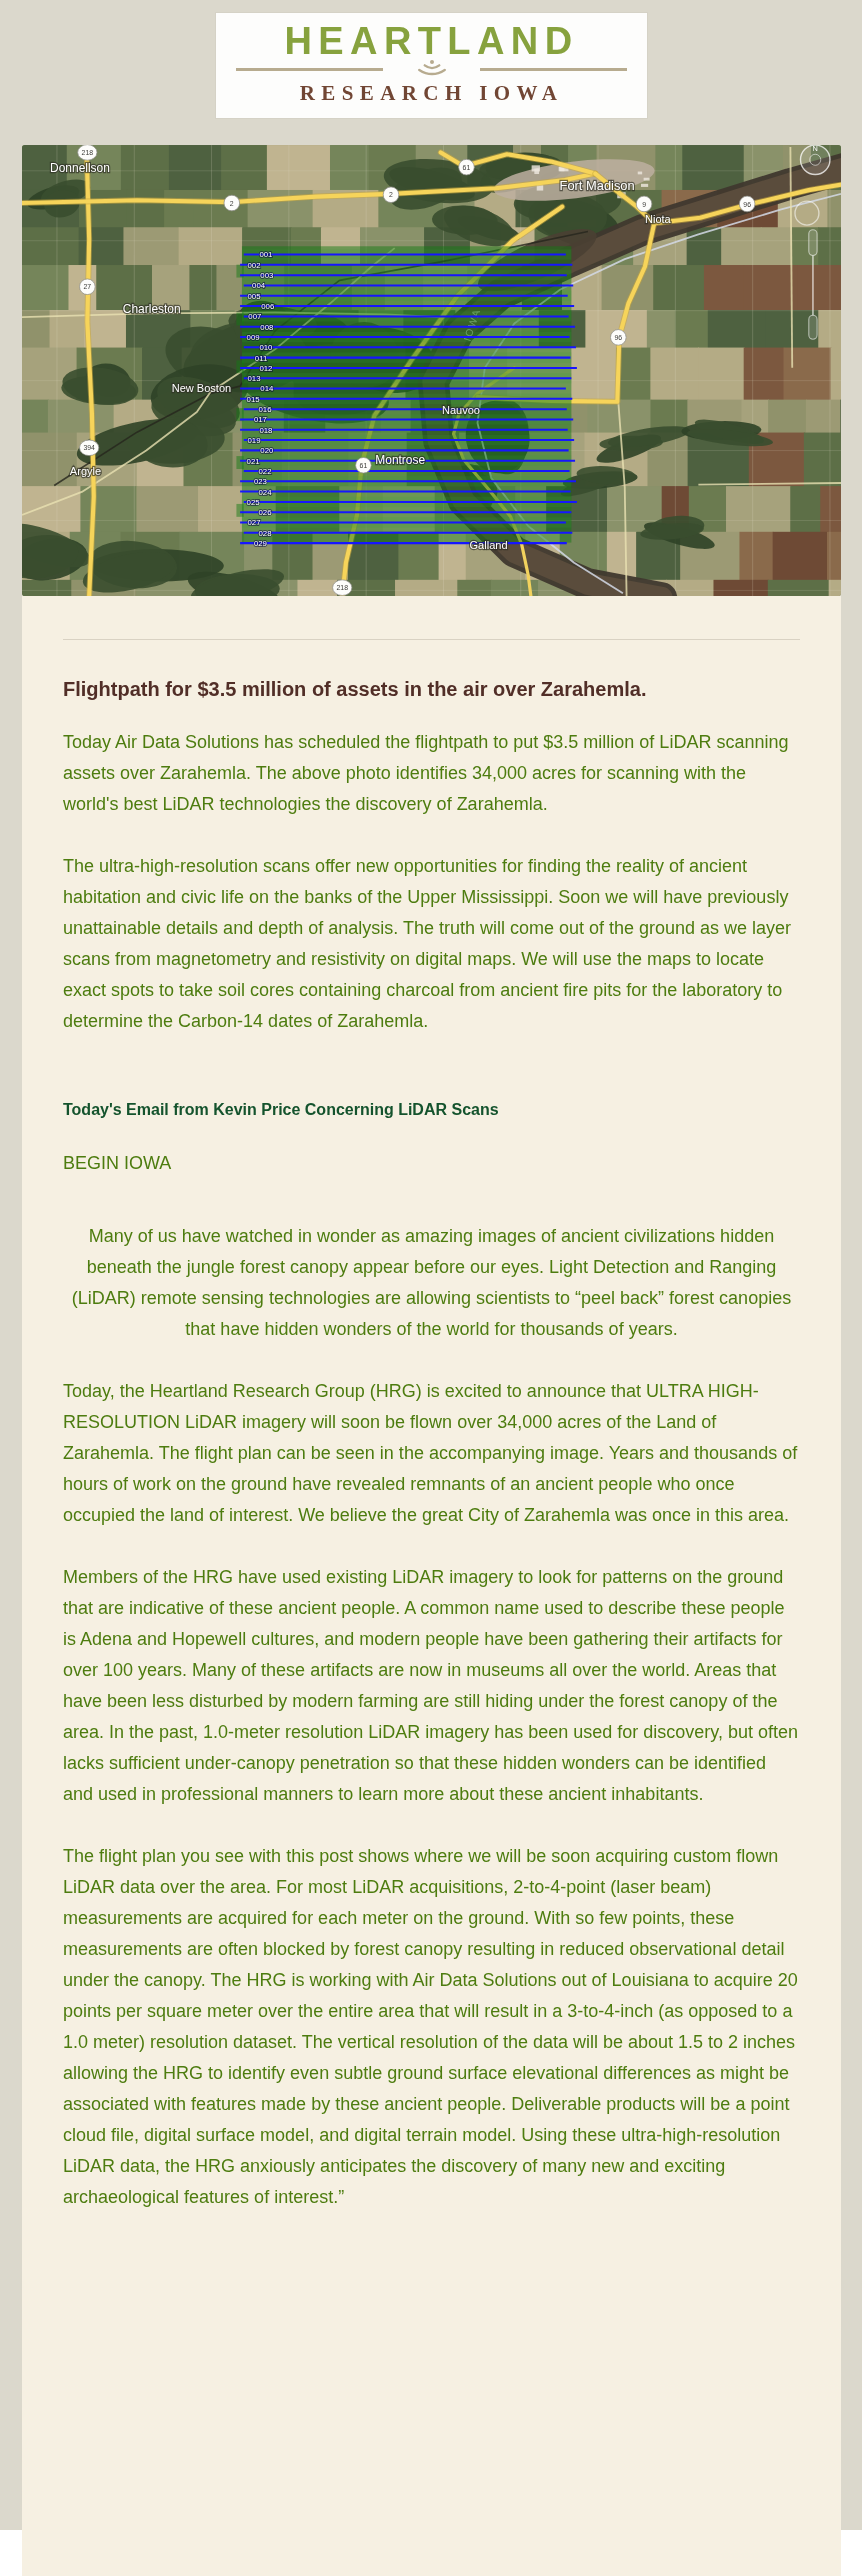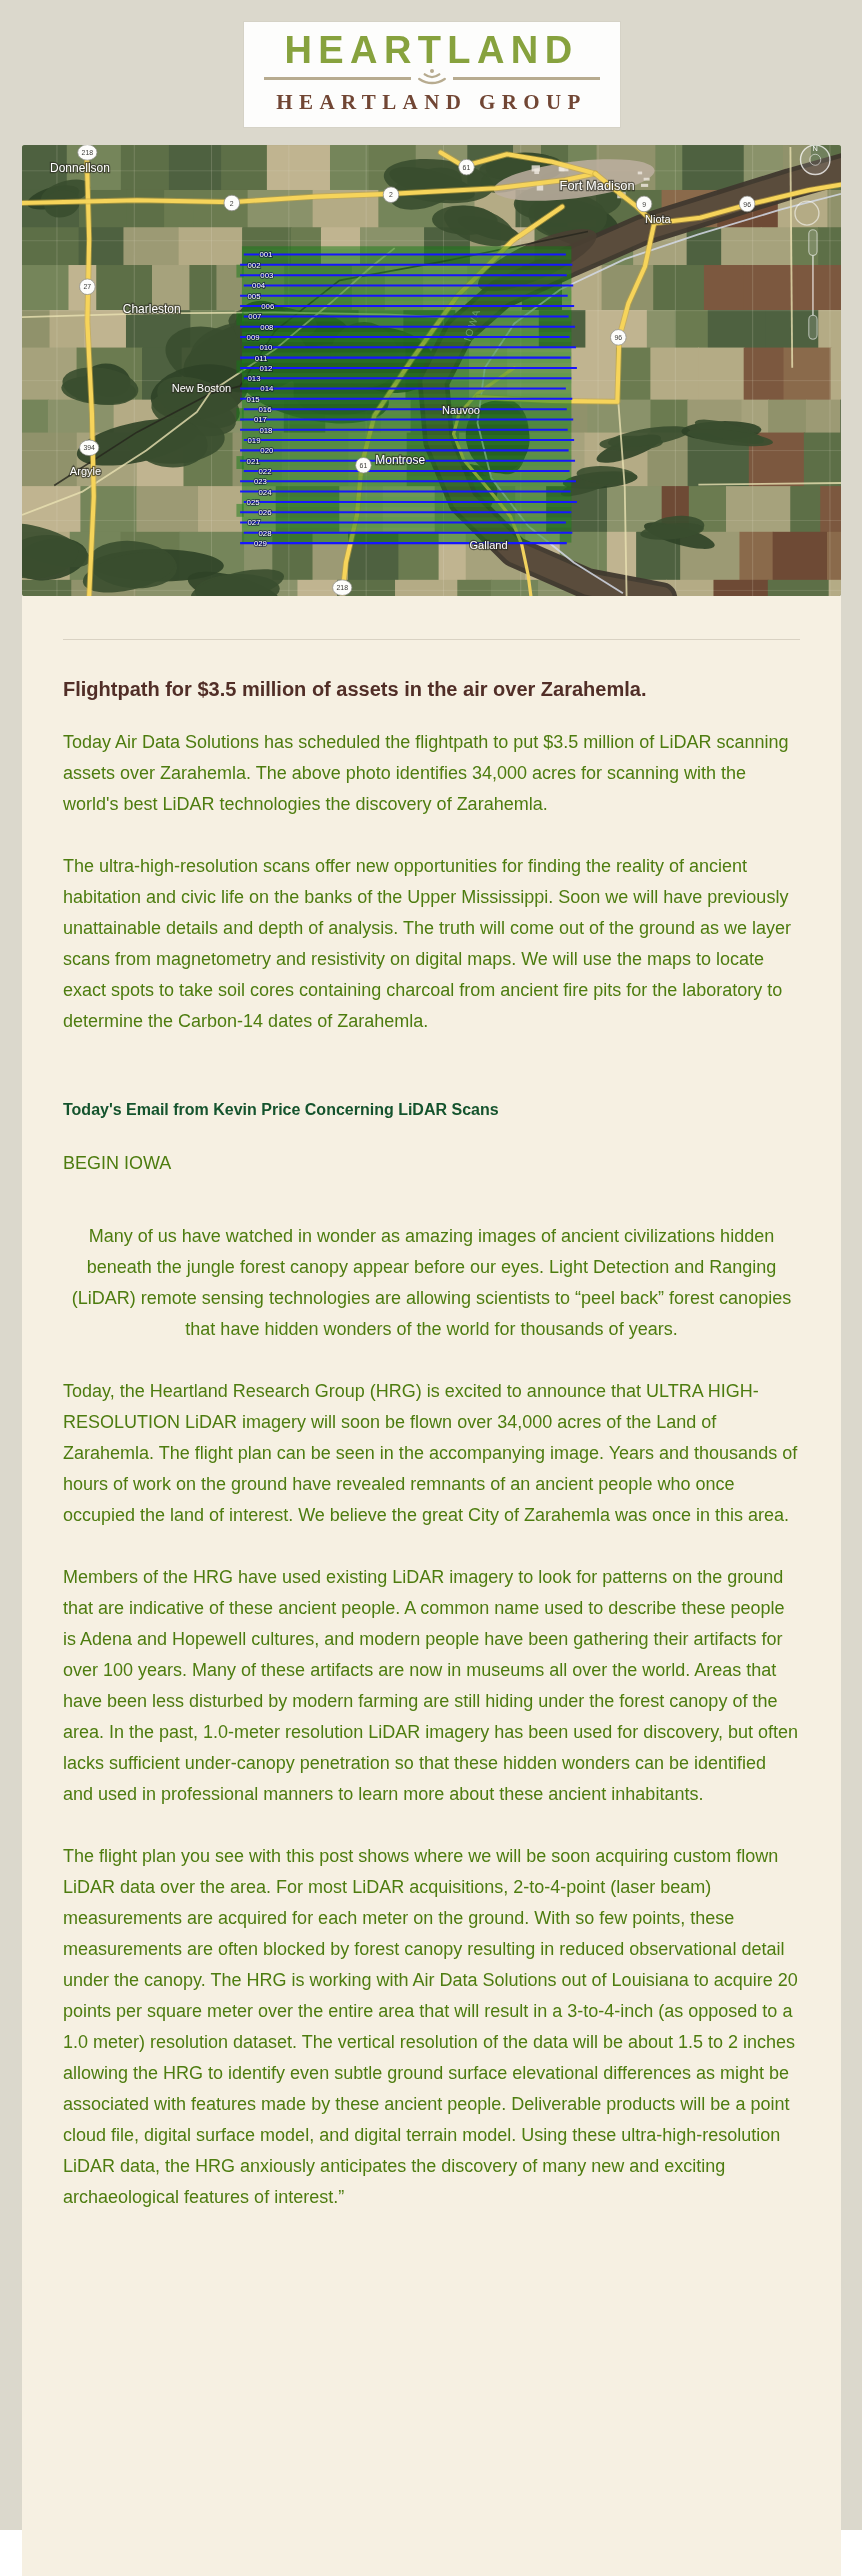--- a/index.html
+++ b/index.html
@@ -1,21 +1,21 @@
 <!DOCTYPE html>
 <html style="font-size:14.7px"><head>
 <meta charset="utf-8">
 <style>
   html,body{margin:0;padding:0;}
   body{font-family:"Liberation Sans","DejaVu Sans",sans-serif;background:#ffffff;}
   .canvas{width:863px;height:2576px;background:#ffffff;position:relative;overflow:hidden;}
   .page-bg{width:863px;height:2530px;background:#dbd8cc;}
   .email-col{width:819px;margin:0 auto;position:relative;}
   
-  .logo-box{width:376px;height:105px;background:#fdfdfc;margin:0 auto;position:relative;top:22px;
+  .logo-box{width:431px;height:105px;background:#fdfdfc;margin:0 auto;position:relative;top:13px;
             box-shadow:0 0 0 0.9px rgba(0,0,0,0.03);text-align:center;}
   .logo-line1{font-family:"Liberation Sans",sans-serif;font-weight:bold;font-size:38px;letter-spacing:6.4px;
               color:#87a23e;padding-top:7.4px;line-height:42px;}
   .logo-rule{position:relative;height:13px;margin:0 20px;}
   .logo-rule .bar{position:absolute;top:5.5px;height:2.8px;background:#b7ab8f;width:147px;}
   .logo-rule .bar.left{left:0;} .logo-rule .bar.right{right:0;}
   .logo-rule svg{position:absolute;left:50%;transform:translateX(-50%);top:-3.7px;}
   .logo-line2{font-family:"Liberation Serif","DejaVu Serif",serif;font-weight:bold;font-size:21px;
               letter-spacing:6.4px;color:#714634;line-height:24px;margin-top:5.5px;}
   
@@ -46,21 +46,21 @@
         <div class="logo-line1">HEARTLAND</div>
         <div class="logo-rule">
           <span class="bar left"></span>
           <span class="bar right"></span>
           <svg width="42" height="20" viewBox="0 0 46 22">
             <circle cx="23" cy="3.2" r="2.2" fill="#b7ab8f"></circle>
             <path d="M15 7 Q23 13 31 7" fill="none" stroke="#b7ab8f" stroke-width="2.6" stroke-linecap="round"></path>
             <path d="M9 12 Q23 21 37 12" fill="none" stroke="#b7ab8f" stroke-width="2.6" stroke-linecap="round"></path>
           </svg>
         </div>
-        <div class="logo-line2">HEARTLAND GROUP</div>
+        <div class="logo-line2">RESEARCH IOWA</div>
       </div>
 
       <div class="map-wrap">
         <svg id="mapsvg" width="819" height="451" viewBox="0 0 890 490">
           <g id="g-fields">
               <rect x="0" y="0" width="49.62136571388692" height="49.83090505376458" fill="#4e6140"></rect>
               <rect x="48.62136571388692" y="0" width="59.80776590621099" height="49.83090505376458" fill="#75855a"></rect>
               <rect x="107.4291316200979" y="0" width="53.22325694048777" height="49.83090505376458" fill="#5d6f47"></rect>
               <rect x="159.65238856058568" y="0" width="57.73825408099219" height="49.83090505376458" fill="#4e6140"></rect>
               <rect x="216.39064264157787" y="0" width="50.726584534626454" height="49.83090505376458" fill="#5d6f47"></rect>

